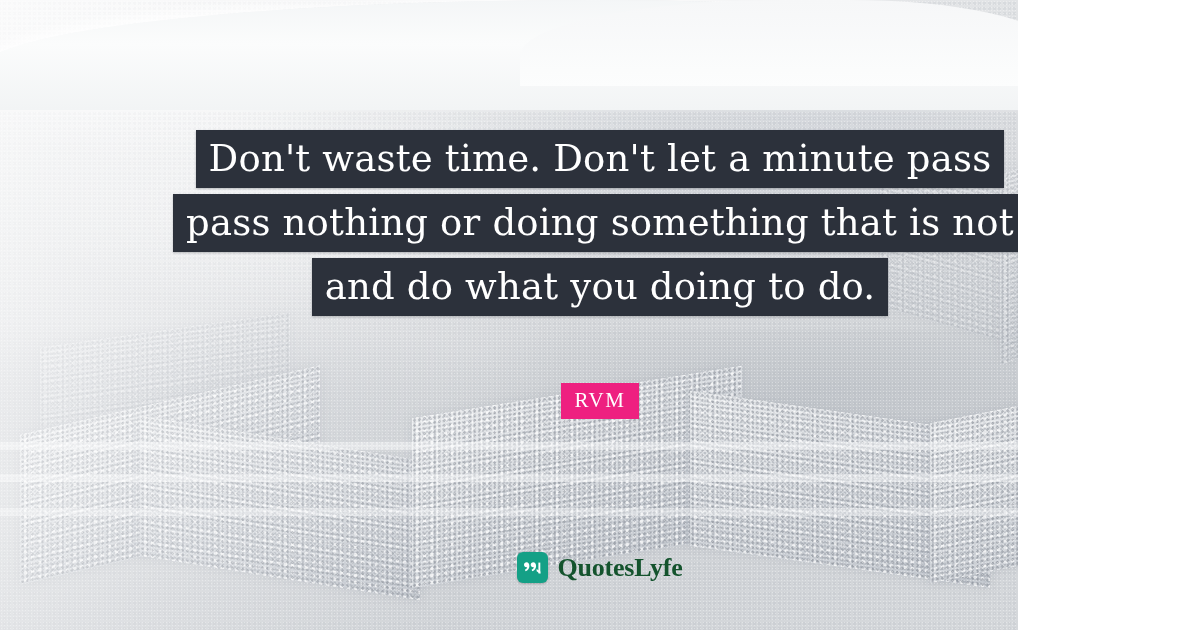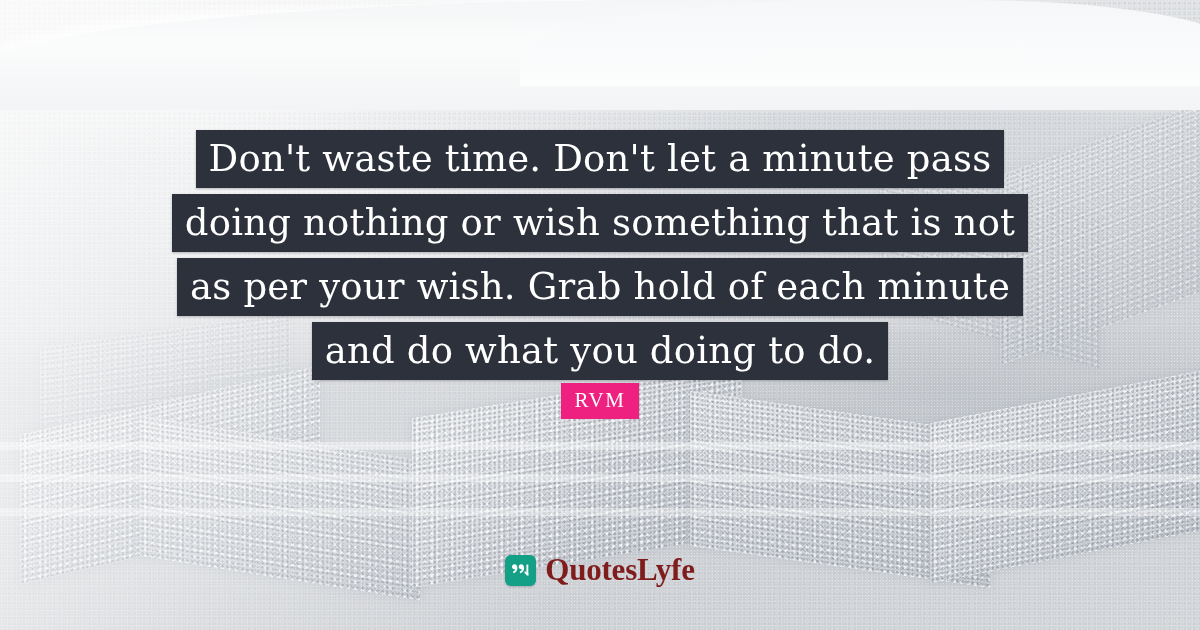--- a/index.html
+++ b/index.html
@@ -4,21 +4,21 @@
 <title>QuotesLyfe Quote Card</title>
 <style>
   html, body {
     margin: 0;
     padding: 0;
     background: #ffffff;
   }
 
   #card {
     position: relative;
-    width: 1200px;
+    width: 1018px;
     height: 630px;
     overflow: hidden;
     font-family: "Liberation Serif", "DejaVu Serif", serif;
     background: #d6d8da;
   }
 
   
   .bg-layer {
     position: absolute;
     inset: 0;
@@ -193,23 +193,23 @@
     height: 31px;
     border-radius: 6px;
     background: #14a086;
     display: flex;
     align-items: center;
     justify-content: center;
     box-shadow: 0 1px 2px rgba(0,0,0,.22);
   }
   .brand-name {
     font-family: "Liberation Serif", "DejaVu Serif", serif;
-    font-size: 31px;
+    font-size: 26px;
     font-weight: bold;
-    color: #7f1d1d;
+    color: #14532d;
     letter-spacing: -.2px;
   }
 </style>
 </head>
 <body>
 
 <div id="card">
 
   <div class="bg-layer bg-sky"></div>
   <div class="bg-layer bg-clouds"></div>
@@ -228,24 +228,21 @@
   <div class="bg-layer bg-grain"></div>
   <div class="bg-layer bg-topwash"></div>
   <div class="bg-layer snowbank"></div>
   <div class="bg-layer snowbank-2"></div>
 
   <div class="quote-block">
     <div class="quote-line">
       <span class="hl">Don't waste time. Don't let a minute pass</span>
     </div>
     <div class="quote-line">
-      <span class="hl">doing nothing or wish something that is not</span>
-    </div>
-    <div class="quote-line">
-      <span class="hl">as per your wish. Grab hold of each minute</span>
+      <span class="hl">pass nothing or doing something that is not</span>
     </div>
     <div class="quote-line">
       <span class="hl">and do what you doing to do.</span>
     </div>
   </div>
 
   <div class="author-wrap">
     <span class="author-badge">RVM</span>
   </div>
 

